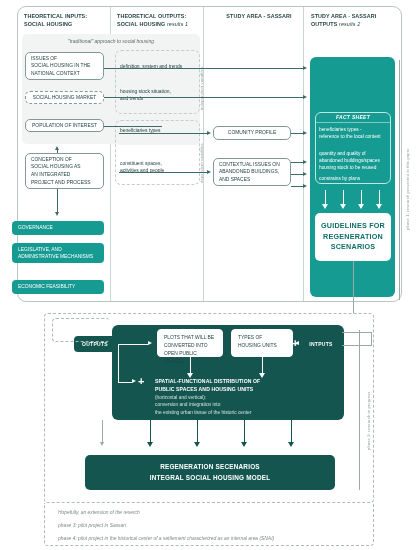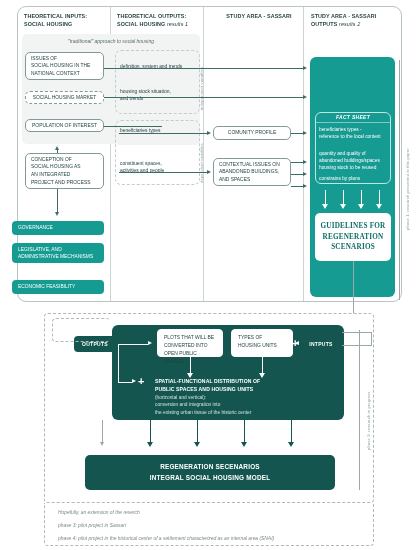--- a/index.html
+++ b/index.html
@@ -217,21 +217,21 @@
   <div class="abs vline-w" style="left:325px;top:190px;height:14px;"></div>
   <div class="abs arr-d-w" style="left:321.6px;top:204px;"></div>
   <div class="abs vline-w" style="left:343px;top:190px;height:14px;"></div>
   <div class="abs arr-d-w" style="left:339.6px;top:204px;"></div>
   <div class="abs vline-w" style="left:361px;top:190px;height:14px;"></div>
   <div class="abs arr-d-w" style="left:357.6px;top:204px;"></div>
   <div class="abs vline-w" style="left:379px;top:190px;height:14px;"></div>
   <div class="abs arr-d-w" style="left:375.6px;top:204px;"></div>
 
   <div class="abs guidelines" style="left:315px;top:213px;width:76px;height:48px;">
-    <span style="white-space:pre-line;font-family:Liberation Serif, serif;">GUIDELINES FOR
+    <span style="white-space:pre-line;">GUIDELINES FOR
 REGENERATION
 SCENARIOS</span>
   </div>
 
   <div class="abs vlabel up" style="left:405px;top:230px;">phase 1: research presented in this paper</div>
   <div class="abs vline-g" style="left:399px;top:60px;height:240px;"></div>
 
   <div class="abs vline-g" style="left:353px;top:261px;height:52px;"></div>
 
   <div class="abs dash-outer" style="left:44px;top:313px;width:330px;height:190px;"></div>

